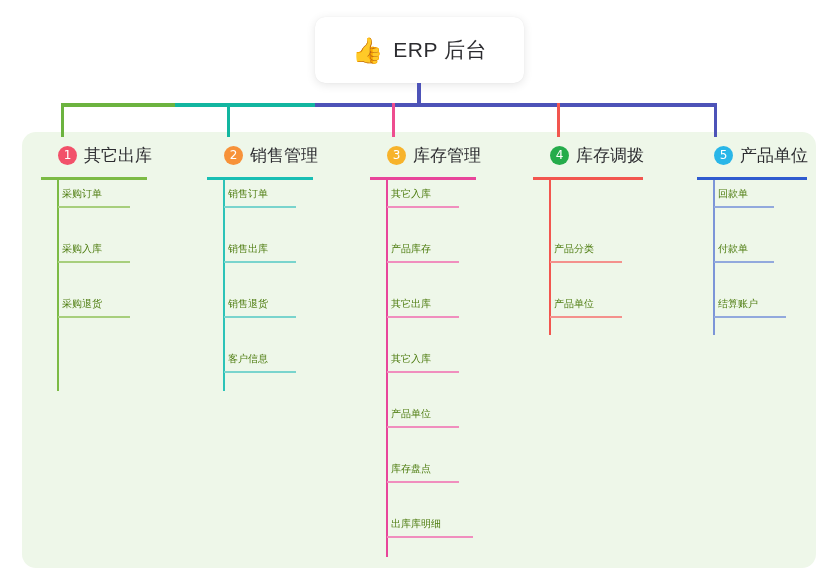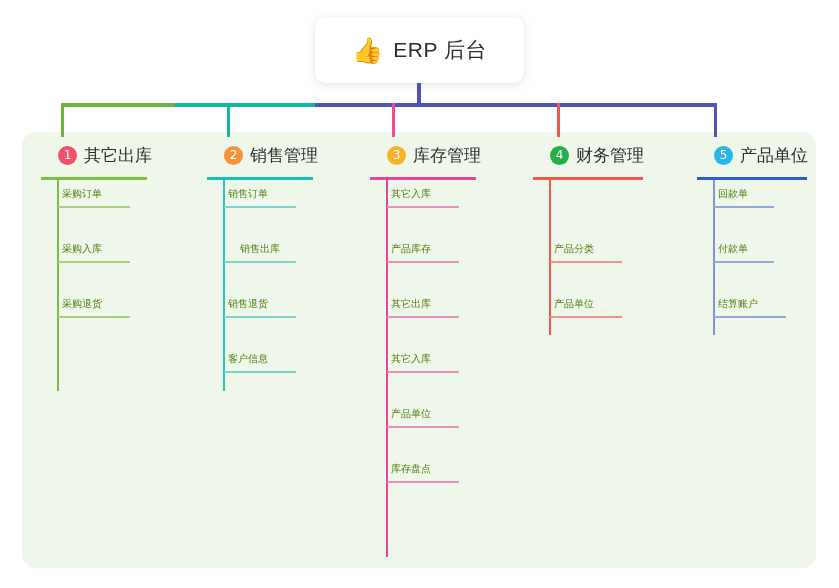--- a/index.html
+++ b/index.html
@@ -180,21 +180,21 @@
       <div class="col-head">
         <span class="badge" style="background: rgb(247, 146, 57);">2</span>
         <span class="col-title">销售管理</span>
         <div class="head-rule" style="width: 106px; background: rgb(25, 191, 180);"></div>
       </div>
       <div class="spine" style="left: 16px; height: 211px; background: rgb(44, 195, 184);"></div>
       <div class="leaf" style="top: 44px;">
         <span class="leaf-label">销售订单</span>
         <span class="leaf-rule" style="width: 72px; background: rgb(121, 212, 205);"></span>
       </div>
-      <div class="leaf" style="top: 99px; text-align: center;">
+      <div class="leaf" style="top: 99px;">
         <span class="leaf-label">销售出库</span>
         <span class="leaf-rule" style="width: 72px; background: rgb(121, 212, 205);"></span>
       </div>
       <div class="leaf" style="top: 154px;">
         <span class="leaf-label">销售退货</span>
         <span class="leaf-rule" style="width: 72px; background: rgb(121, 212, 205);"></span>
       </div>
       <div class="leaf" style="top: 209px;">
         <span class="leaf-label">客户信息</span>
         <span class="leaf-rule" style="width: 72px; background: rgb(121, 212, 205);"></span>
@@ -224,25 +224,29 @@
         <span class="leaf-rule" style="width: 72px; background: rgb(240, 142, 190);"></span>
       </div>
       <div class="leaf" style="top: 264px;">
         <span class="leaf-label">产品单位</span>
         <span class="leaf-rule" style="width: 72px; background: rgb(240, 142, 190);"></span>
       </div>
       <div class="leaf" style="top: 319px;">
         <span class="leaf-label">库存盘点</span>
         <span class="leaf-rule" style="width: 72px; background: rgb(240, 142, 190);"></span>
       </div>
+      <div class="leaf" style="top: 374px;">
+        <span class="leaf-label">出库库明细</span>
+        <span class="leaf-rule" style="width: 86px; background: rgb(240, 142, 190);"></span>
+      </div>
     </div>
     <div class="column" style="left: 533px;">
       <div class="col-head">
         <span class="badge" style="background: rgb(37, 172, 75);">4</span>
-        <span class="col-title">财务管理</span>
+        <span class="col-title">库存调拨</span>
         <div class="head-rule" style="width: 110px; background: rgb(242, 86, 79);"></div>
       </div>
       <div class="spine" style="left: 16px; height: 155px; background: rgb(242, 86, 79);"></div>
       <div class="leaf" style="top: 99px;">
         <span class="leaf-label">产品分类</span>
         <span class="leaf-rule" style="width: 72px; background: rgb(244, 145, 140);"></span>
       </div>
       <div class="leaf" style="top: 154px;">
         <span class="leaf-label">产品单位</span>
         <span class="leaf-rule" style="width: 72px; background: rgb(244, 145, 140);"></span>

